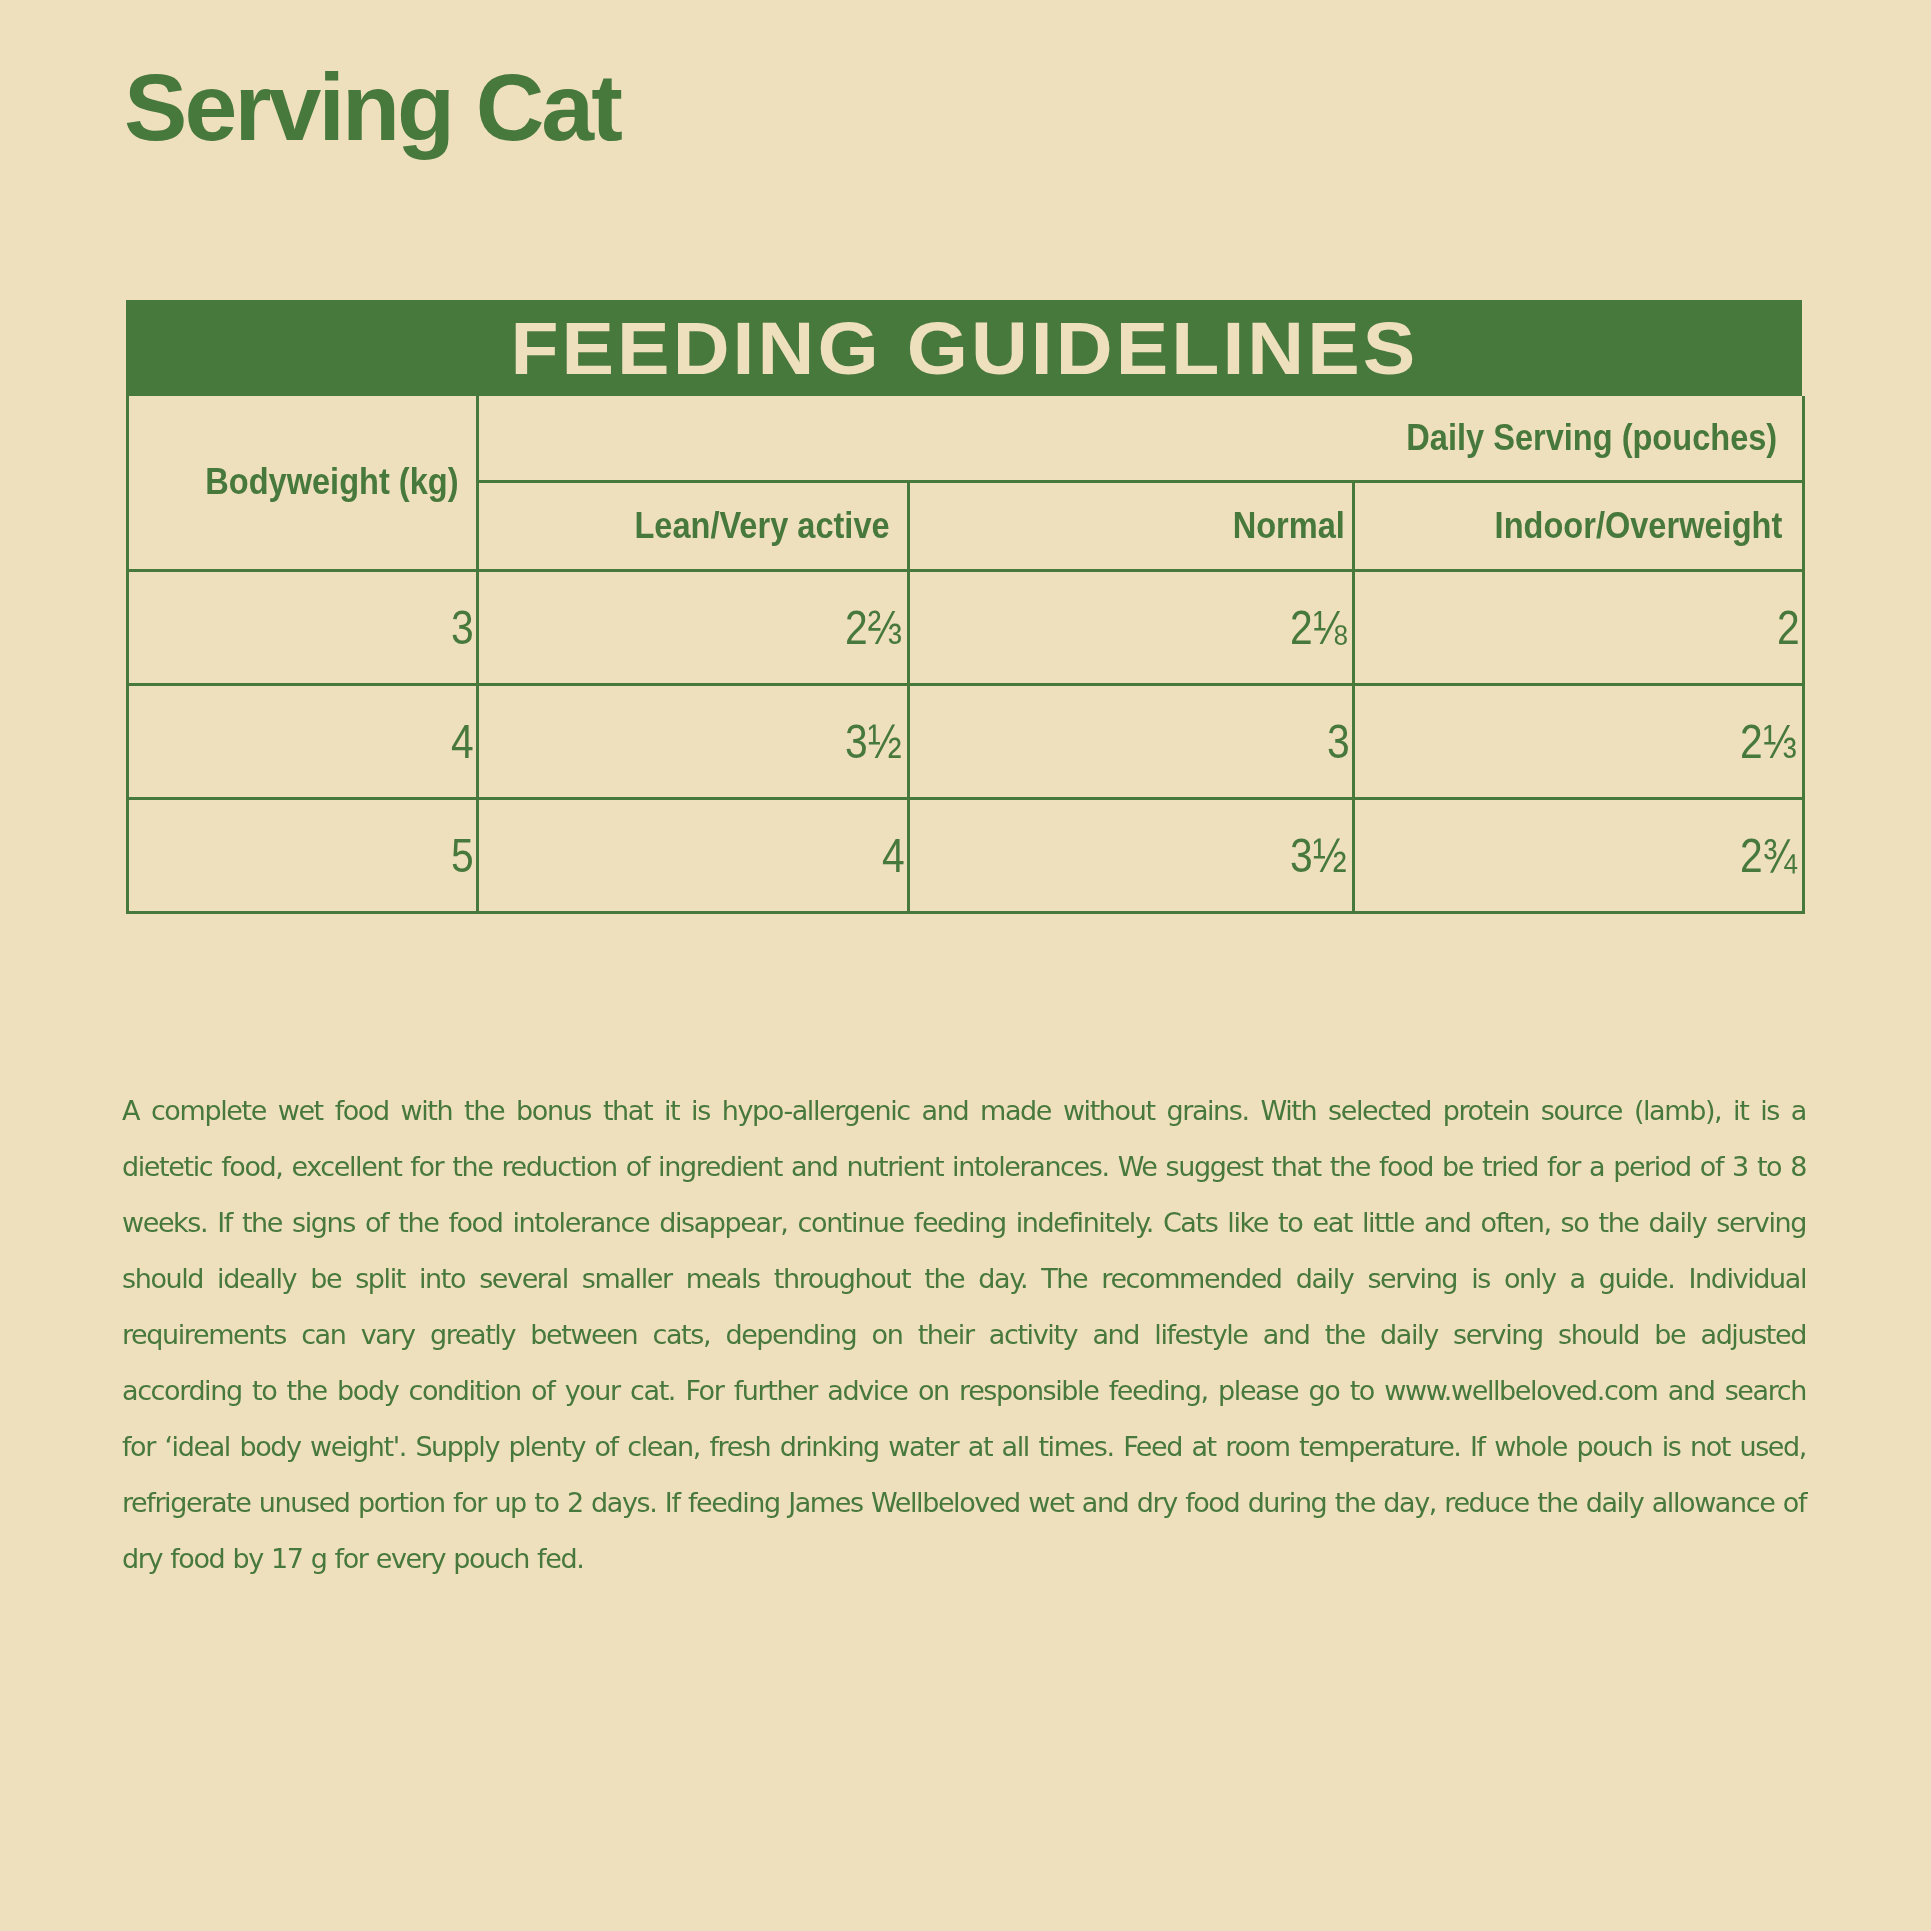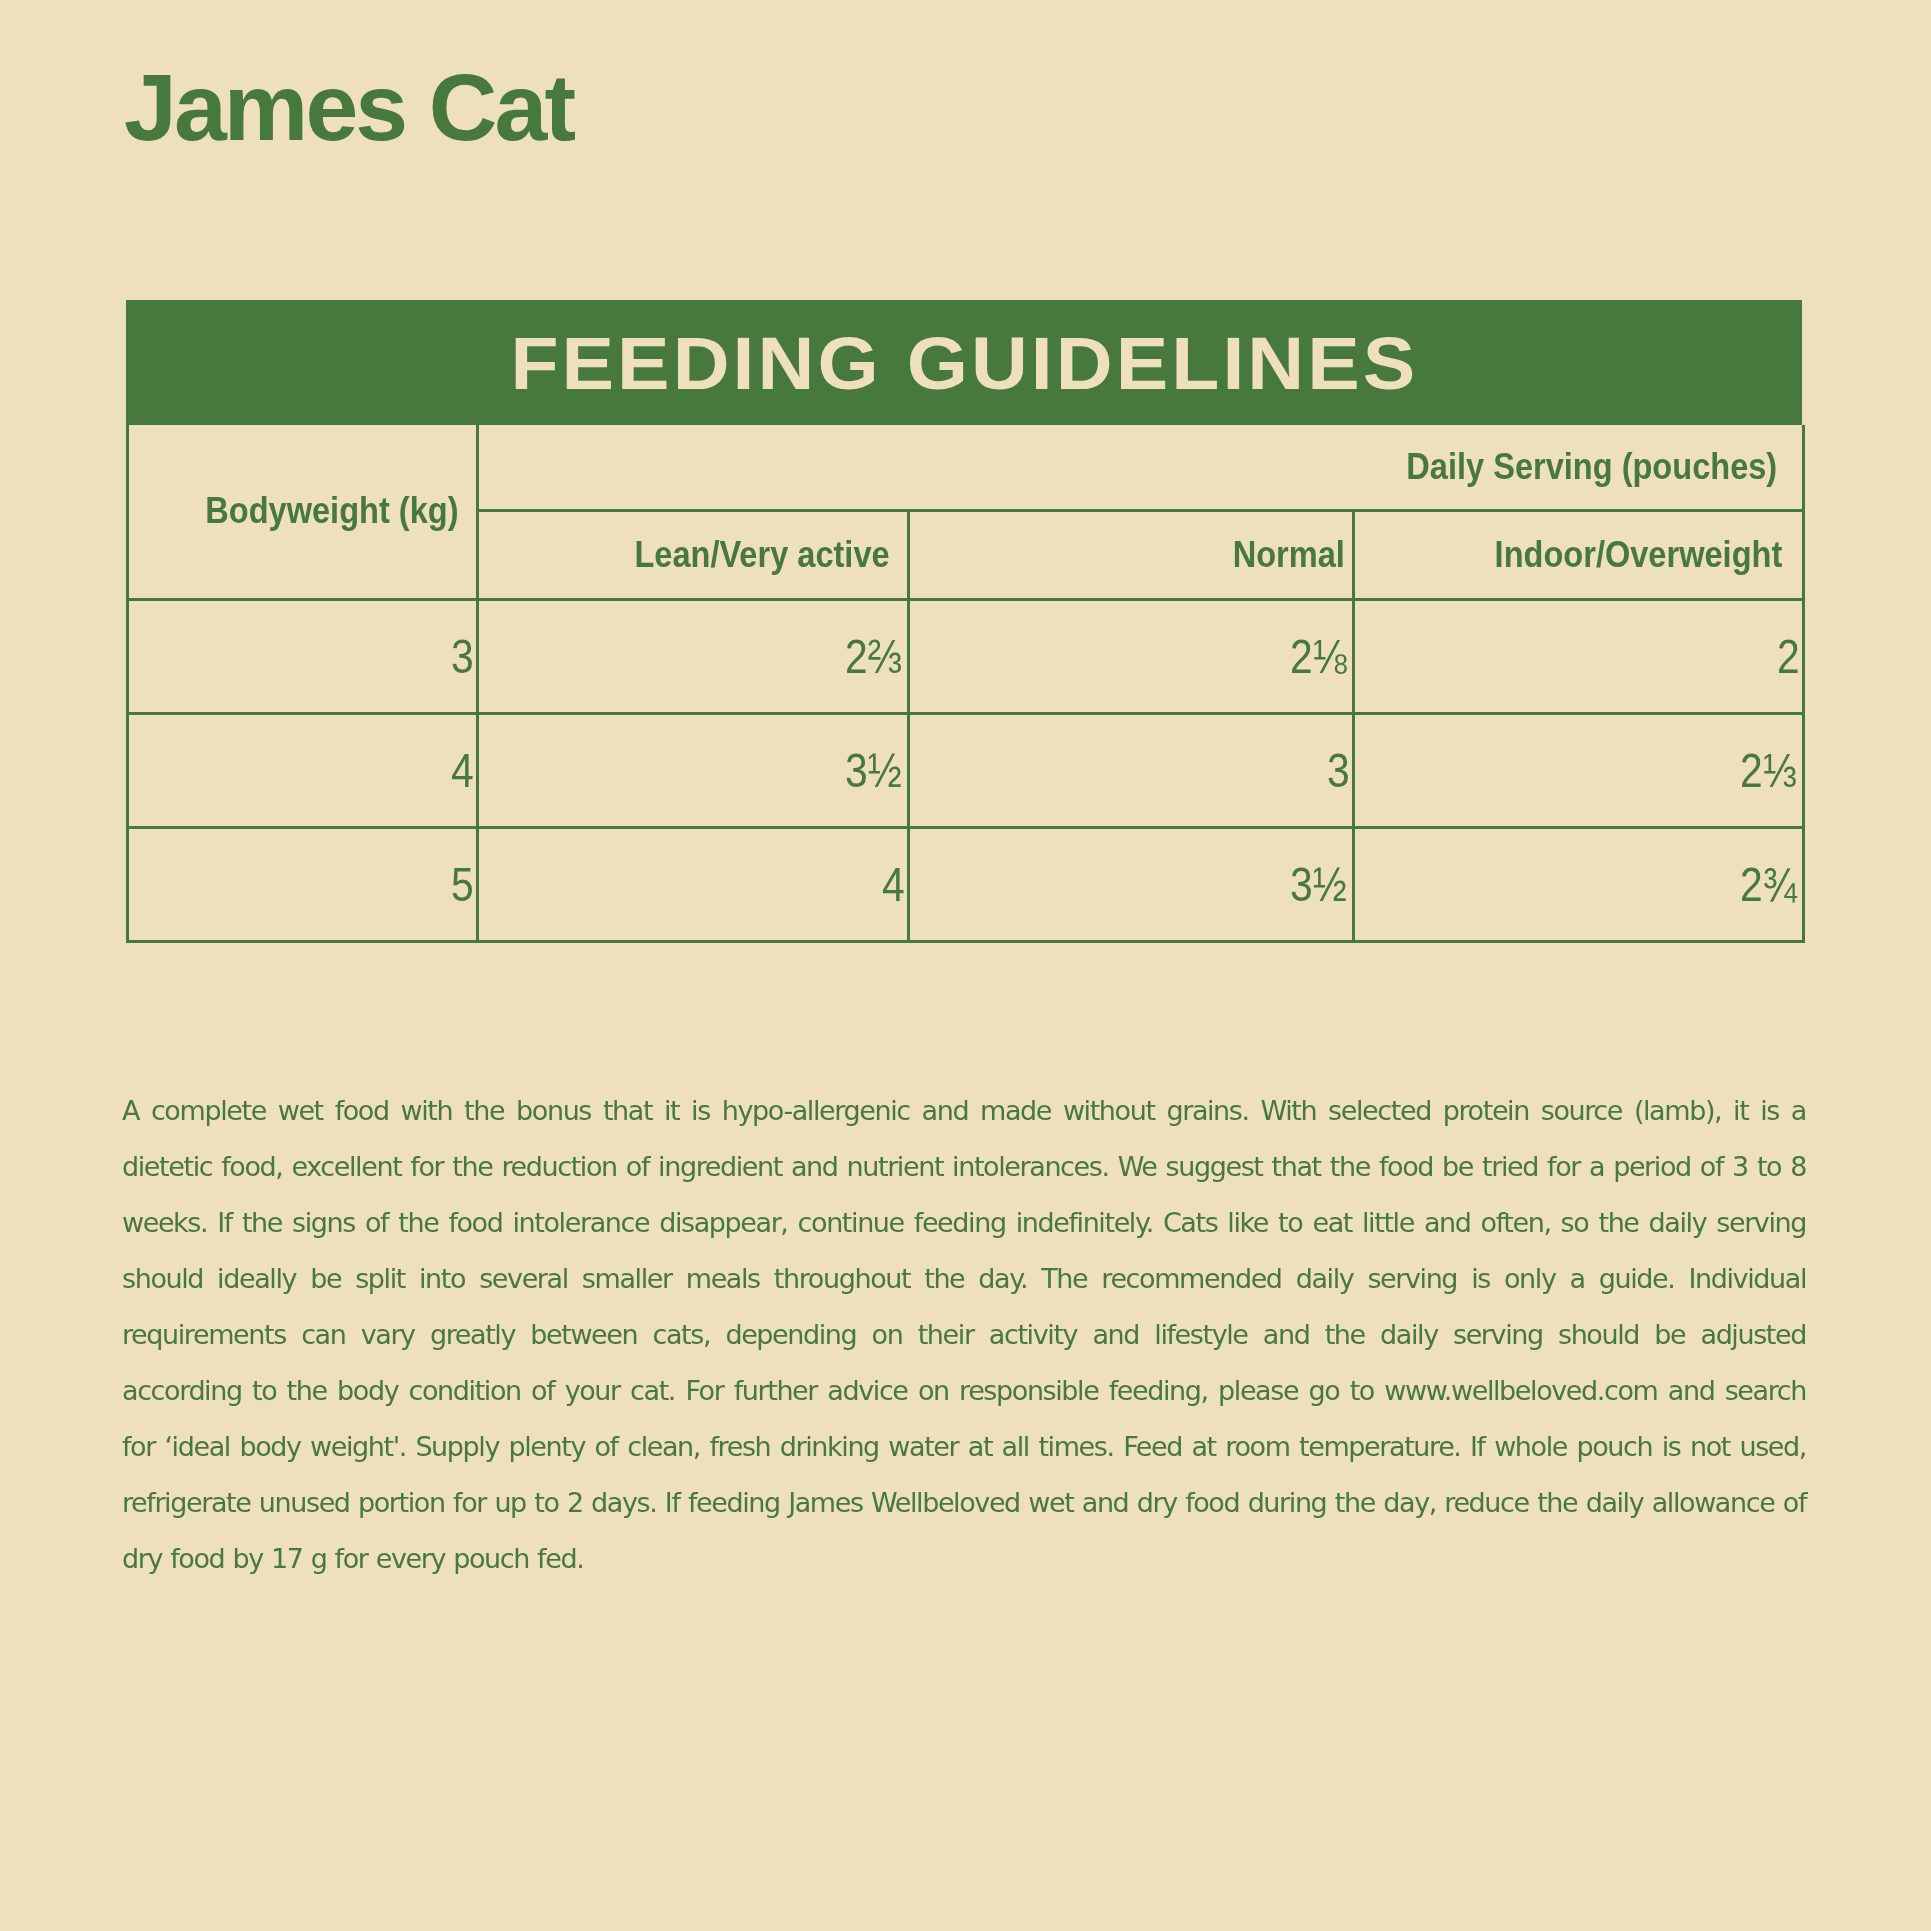--- a/index.html
+++ b/index.html
@@ -21,21 +21,21 @@
       color: #47783c;
       line-height: 1;
     }
     .table-wrap {
       position: absolute;
       left: 126px; top: 300px;
       width: 1676px;
     }
     .banner {
       background: #47783c;
-      height: 125px;
+      height: 96px;
       display: flex; align-items: center; justify-content: center;
       font-family: "Liberation Sans", sans-serif;
       font-weight: bold;
       font-size: 75px;
       letter-spacing: 2.9px;
       color: #eedfbd;
       transform-origin: center;
     }
     .banner span { display: inline-block; transform: scaleX(1.05); }
     table {
@@ -73,21 +73,21 @@
       line-height: 56px;
       text-align: justify;
       color: #47783c;
       letter-spacing: -1.4px;
       word-spacing: 1px;
     }
   </style>
 </head>
 <body>
 
-<h1 class="title">James Cat</h1>
+<h1 class="title">Serving Cat</h1>
 
 <div class="table-wrap">
   <div class="banner">
     <span>FEEDING GUIDELINES</span>
   </div>
   <table>
     <colgroup>
       <col style="width:350px">
       <col style="width:431px">
       <col style="width:445px">

